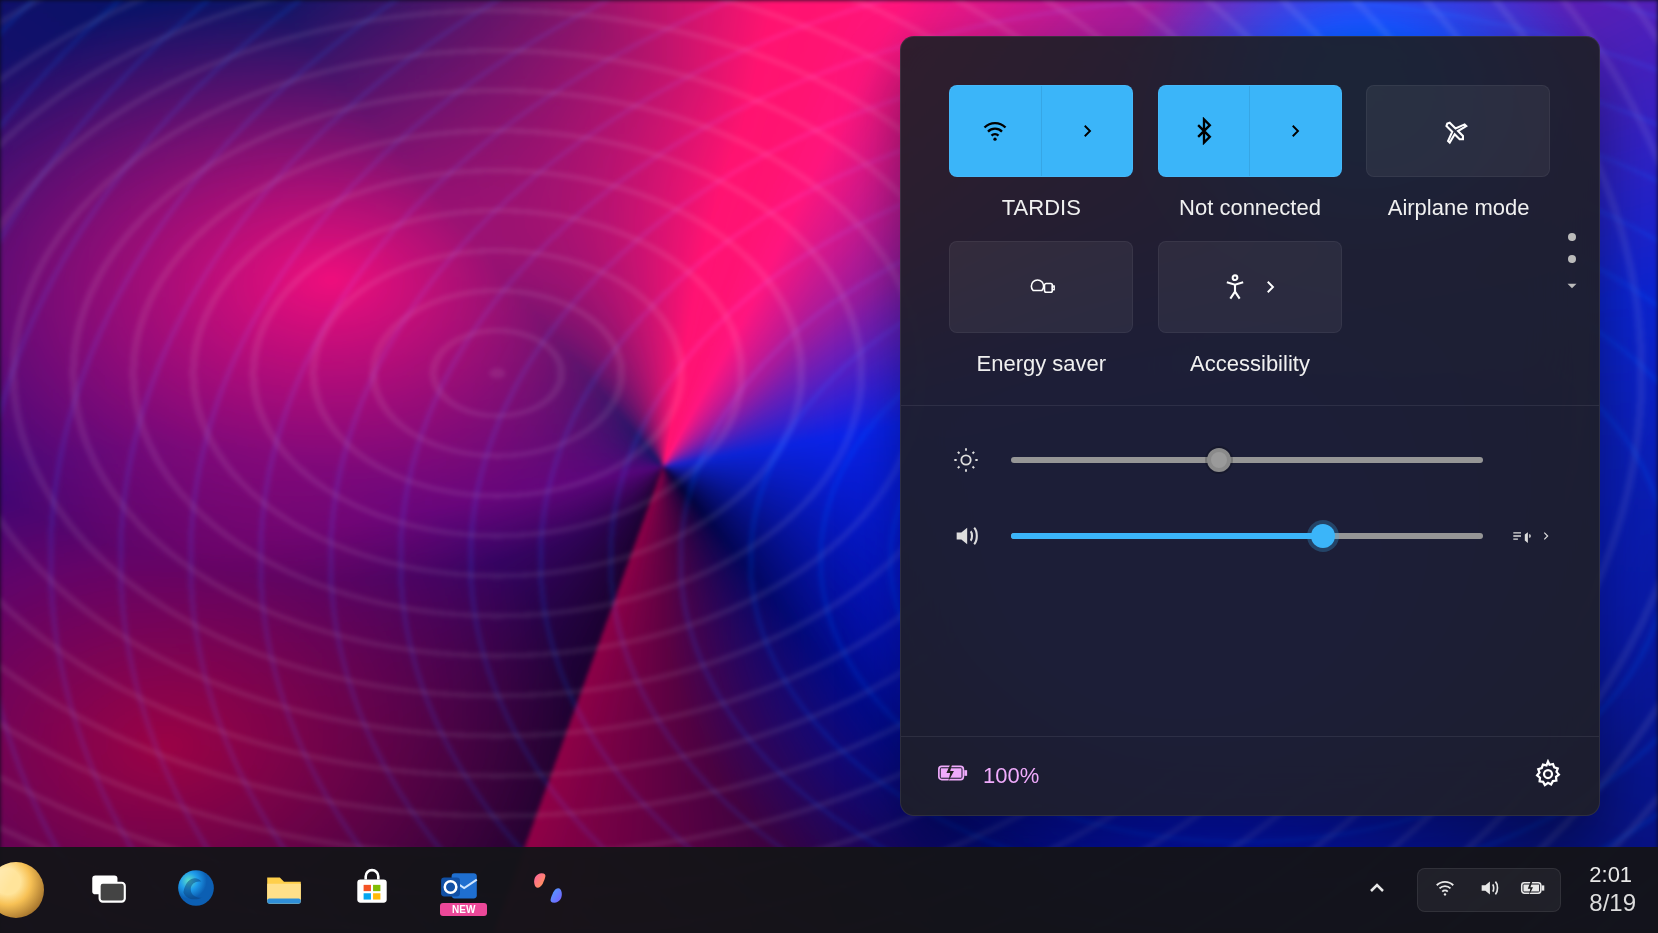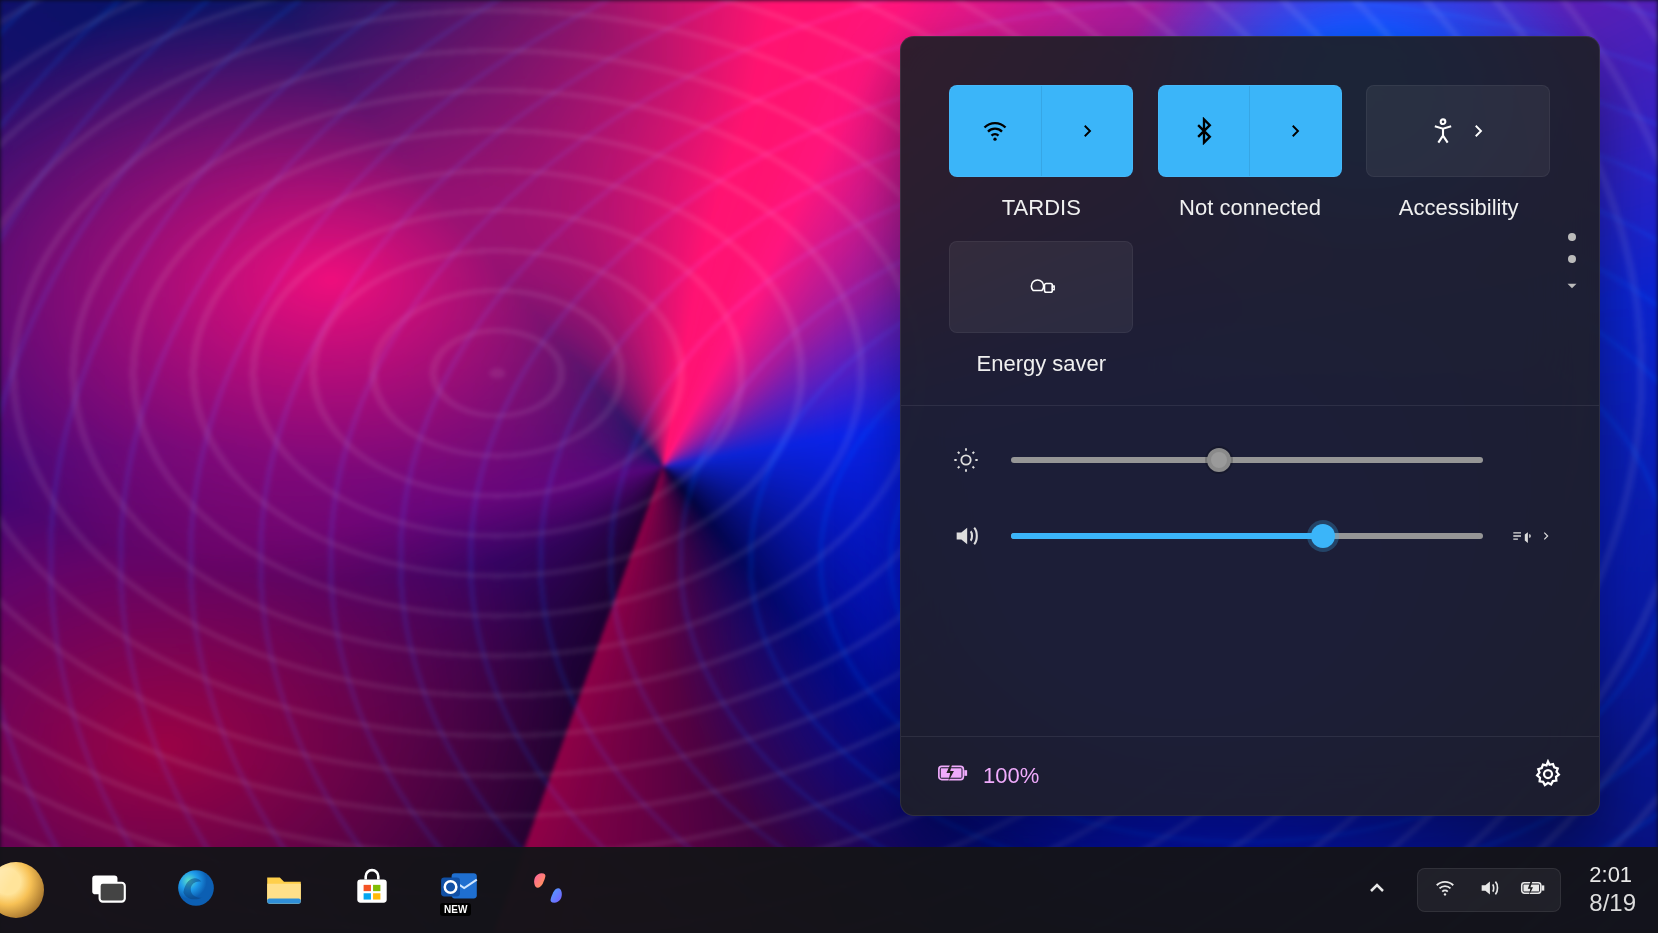--- a/index.html
+++ b/index.html
@@ -208,49 +208,59 @@
           <span class="chev">
             <svg viewBox="0 0 24 24" fill="none" stroke="currentColor" stroke-width="2.5">
                 <path d="M9 5l7 7-7 7"></path>
               </svg>
           </span>
         </div>
       </div>
       <div class="qs-label">Not connected</div>
     </div>
 
-
     <div class="qs-tile">
-      <div class="qs-btn" style="gap:12px;">
+      <div class="qs-btn">
         <span class="icon">
           <svg viewBox="0 0 24 24" fill="none" stroke="currentColor" stroke-width="1.8">
-            <circle cx="12" cy="4" r="2"></circle>
-              <path d="M5 8l7 2 7-2M12 10v6m0 0l-4 6m4-6l4 6"></path>
+            <path d="M2 12h7l3-8h2l-2 8h6l2 2-2 2h-6l2 8h-2l-3-8H2l-1-2 1-2z" transform="rotate(45 12 12)"></path>
           </svg>
         </span>
-        <span class="chev">
-          <svg viewBox="0 0 24 24" fill="none" stroke="currentColor" stroke-width="2.5">
-              <path d="M9 5l7 7-7 7"></path>
-            </svg>
-        </span>
-      </div>
-      <div class="qs-label">Accessibility</div>
+      </div>
+      <div class="qs-label">Airplane mode</div>
     </div>
 
     <div class="qs-tile">
       <div class="qs-btn">
         <span class="icon">
           <svg viewBox="0 0 32 24" fill="none" stroke="currentColor" stroke-width="1.8">
             <path d="M12 4c-4 0-7 3-7 7 0 2 1 4 2 5h10c1-1 2-3 2-5 0-4-3-7-7-7z"></path>
             <rect x="20" y="8" width="9" height="10" rx="2"></rect>
               <rect x="29" y="11" width="2" height="4"></rect>
           </svg>
         </span>
       </div>
       <div class="qs-label">Energy saver</div>
+    </div>
+
+    <div class="qs-tile">
+      <div class="qs-btn" style="gap:12px;">
+        <span class="icon">
+          <svg viewBox="0 0 24 24" fill="none" stroke="currentColor" stroke-width="1.8">
+            <circle cx="12" cy="4" r="2"></circle>
+              <path d="M5 8l7 2 7-2M12 10v6m0 0l-4 6m4-6l4 6"></path>
+          </svg>
+        </span>
+        <span class="chev">
+          <svg viewBox="0 0 24 24" fill="none" stroke="currentColor" stroke-width="2.5">
+              <path d="M9 5l7 7-7 7"></path>
+            </svg>
+        </span>
+      </div>
+      <div class="qs-label">Accessibility</div>
     </div>
 
 
   </div>
 
   <div class="qs-edge">
     <div class="dot"></div>
     <div class="dot"></div>
     <div class="caret">
       <svg viewBox="0 0 24 24" fill="currentColor">
@@ -378,21 +388,21 @@
 
     <div class="tb-icon" style="position:relative;">
       <span>
         <svg viewBox="0 0 40 40">
             <rect x="12" y="6" width="24" height="24" rx="3" fill="#1f6fd0"></rect>
             <path d="M12 12l12 8 12-8" fill="none" stroke="#cfe6ff" stroke-width="2"></path>
             <rect x="2" y="10" width="18" height="18" rx="3" fill="#1150a5"></rect>
             <circle cx="11" cy="19" r="5.5" fill="none" stroke="#fff" stroke-width="2.4"></circle>
           </svg>
       </span>
-      <span style="position:absolute;bottom:-2px;left:4px;background:#000000;color:#fff;font-size:10px;font-weight:700;padding:1px 4px;border-radius:3px;">NEW</span>
+      <span style="position:absolute;bottom:-2px;left:4px;background:#ec4899;color:#fff;font-size:10px;font-weight:700;padding:1px 12px;border-radius:3px;">NEW</span>
     </div>
 
     <div class="tb-icon">
       <span>
         <svg viewBox="0 0 40 40">
           <path d="M14 6c-5 0-8 5-7 10 1 6 6 4 8 0 2-5 5-10-1-10z" fill="url(#cpA)"></path>
           <path d="M26 34c5 0 8-5 7-10-1-6-6-4-8 0-2 5-5 10 1 10z" fill="url(#cpB)"></path>
           <defs>
             <linearGradient id="cpA" x1="0" y1="0" x2="1" y2="1">
                 <stop offset="0%" stop-color="#ff5fa2"></stop>

